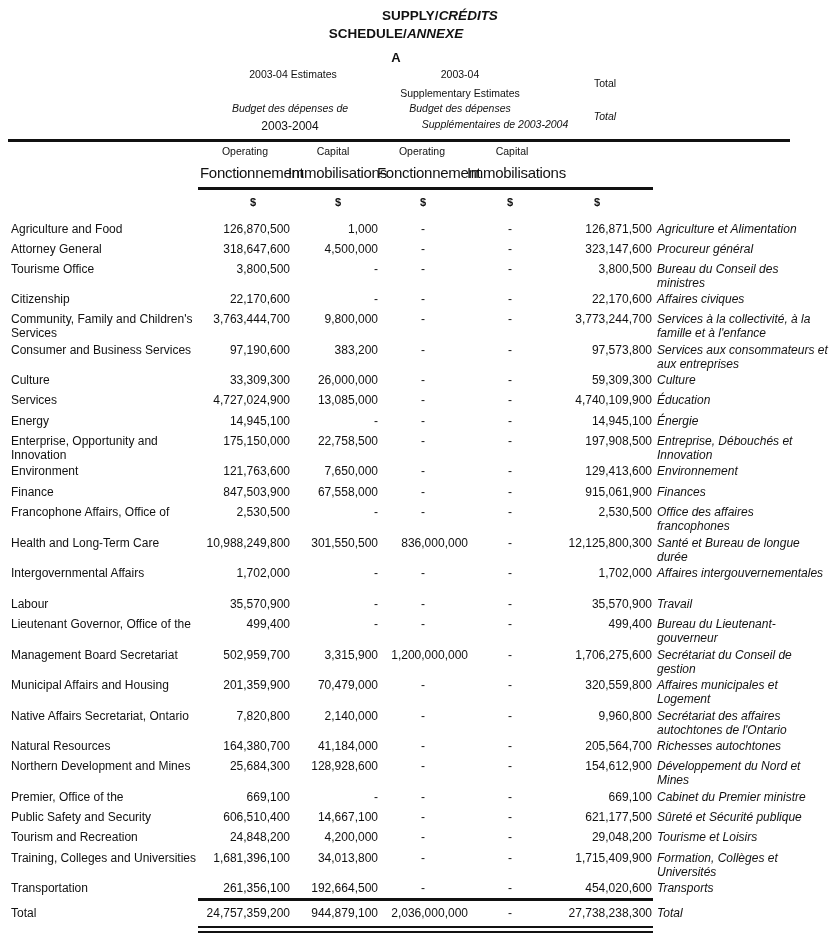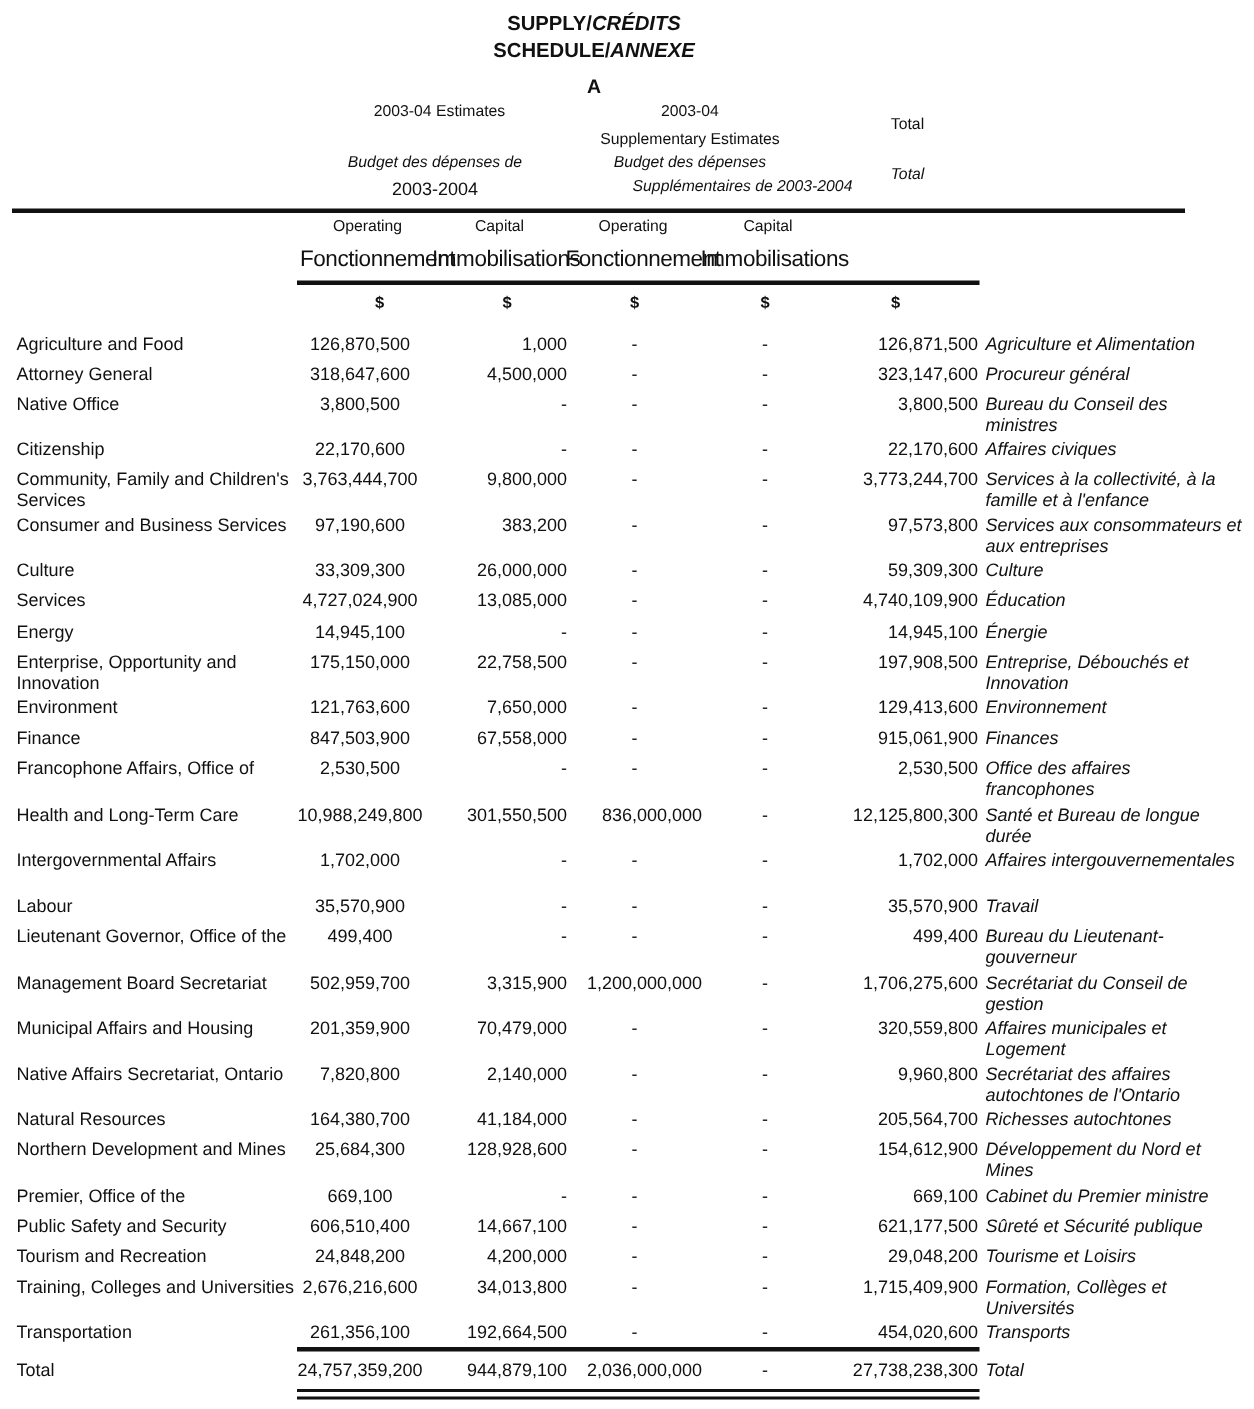--- a/index.html
+++ b/index.html
@@ -8,35 +8,35 @@
   .abs { position: absolute; }
   .title { left: 0; width: 792px; text-align: center; font-weight: bold; font-size: 13.5px; }
   .title i { font-style: italic; }
   .hdr { font-size: 10.5px; text-align: center; }
   .hdr.it { font-style: italic; }
   .hdr.big { font-size: 12px; }
   .rule { position: absolute; background: #111; }
   .row { position: absolute; left: 0; width: 836px; font-size: 12px; line-height: 14px; }
   .row .en { position: absolute; left: 11px; width: 190px; }
   .row .num { position: absolute; text-align: right; white-space: nowrap; }
-  .row .c1 { left: 190px; width: 100px; text-align: center; }
+  .row .c1 { left: 190px; width: 100px; }
   .row .c2 { left: 290px; width: 88px; }
   .row .c3 { left: 378px; width: 90px; }
   .row .dash3 { left: 418px; width: 10px; text-align:center; }
   .row .dash4 { left: 505px; width: 10px; text-align:center; }
   .row .c5 { left: 535px; width: 117px; }
   .row .fr { position: absolute; left: 657px; width: 172px; font-style: italic; }
   .colh { position: absolute; font-size: 10.5px; text-align: center; width: 90px; }
   .colh.it { font-size: 15px; letter-spacing: -0.3px; }
   .dollar { position: absolute; font-size: 11px; font-weight: bold; text-align: center; width: 20px; }
 </style>
 </head>
 <body>
 
-<div class="abs title" style="top:8px;">
+<div class="abs title" style="top:8px;padding-left:44px;">
   <span>SUPPLY/</span><i>CRÉDITS</i>
 </div>
 <div class="abs title" style="top:26px;">
   <span>SCHEDULE/</span><i>ANNEXE</i>
 </div>
 <div class="abs title" style="top:50px; font-size:13px;">A</div>
 
 <div class="abs hdr" style="left:218px; top:68px; width:150px;">2003-04 Estimates</div>
 <div class="abs hdr it" style="left:210px; top:102px; width:160px;">Budget des dépenses de</div>
 <div class="abs hdr big" style="left:210px; top:119px; width:160px;">2003-2004</div>
@@ -81,21 +81,21 @@
     <div class="row" style="top: 242px;">
       <span class="en">Attorney General</span>
       <span class="num c1">318,647,600</span>
       <span class="num c2">4,500,000</span>
       <span class="num dash3">-</span>
       <span class="num dash4">-</span>
       <span class="num c5">323,147,600</span>
       <span class="fr">Procureur général</span>
     </div>
     <div class="row" style="top: 262px;">
-      <span class="en">Native Office</span>
+      <span class="en">Tourisme Office</span>
       <span class="num c1">3,800,500</span>
       <span class="num c2">-</span>
       <span class="num dash3">-</span>
       <span class="num dash4">-</span>
       <span class="num c5">3,800,500</span>
       <span class="fr">Bureau du Conseil des ministres</span>
     </div>
     <div class="row" style="top: 292px;">
       <span class="en">Citizenship</span>
       <span class="num c1">22,170,600</span>
@@ -289,21 +289,21 @@
       <span class="en">Tourism and Recreation</span>
       <span class="num c1">24,848,200</span>
       <span class="num c2">4,200,000</span>
       <span class="num dash3">-</span>
       <span class="num dash4">-</span>
       <span class="num c5">29,048,200</span>
       <span class="fr">Tourisme et Loisirs</span>
     </div>
     <div class="row" style="top: 851px;">
       <span class="en">Training, Colleges and Universities</span>
-      <span class="num c1">2,676,216,600</span>
+      <span class="num c1">1,681,396,100</span>
       <span class="num c2">34,013,800</span>
       <span class="num dash3">-</span>
       <span class="num dash4">-</span>
       <span class="num c5">1,715,409,900</span>
       <span class="fr">Formation, Collèges et Universités</span>
     </div>
     <div class="row" style="top: 881px;">
       <span class="en">Transportation</span>
       <span class="num c1">261,356,100</span>
       <span class="num c2">192,664,500</span>

